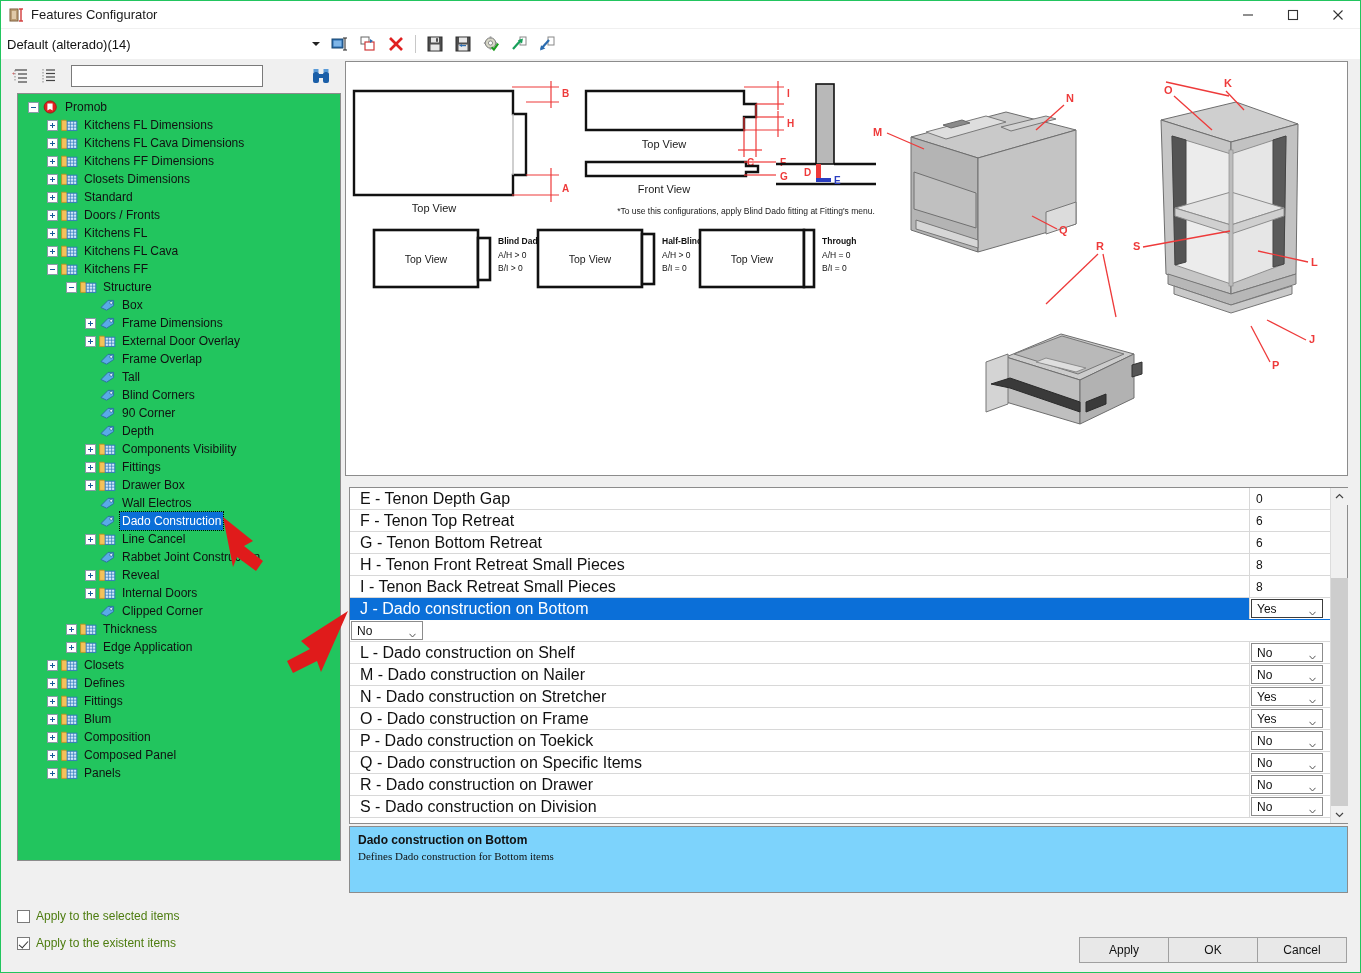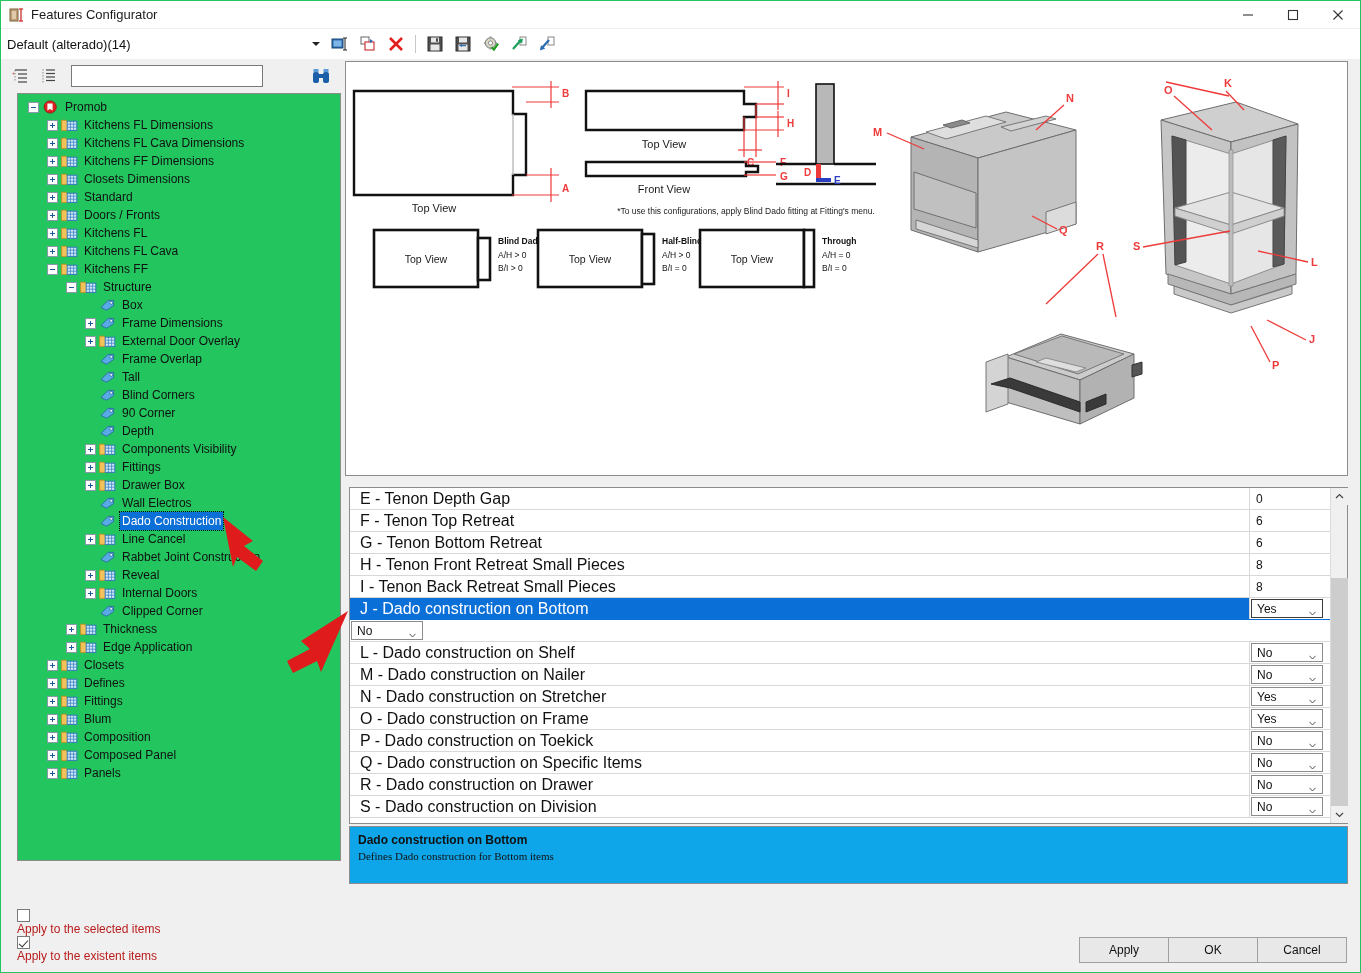--- a/index.html
+++ b/index.html
@@ -146,29 +146,29 @@
   }
   .sb-arrow {
     width: 17px; height: 17px; background: #f0f0f0;
     display: flex; align-items: center; justify-content: center;
   }
   #grid-vsb .thumb {
     position: absolute; left: 0; top: 90px; width: 17px; height: 228px; background: #cdcdcd;
   }
 
   #desc-panel {
-    position: absolute; left: 348px; top: 825px; width: 999px; height: 58px;
-    border: 1px solid #8c8c8c; background: #0ea5e9; padding: 6px 8px;
+    position: absolute; left: 348px; top: 825px; width: 999px; height: 67px;
+    border: 1px solid #8c8c8c; background: #7dd3fc; padding: 6px 8px;
   }
   #desc-title { font-weight: bold; font-size: 12px; color: #111; }
   #desc-body { font-size: 11px; color: #111; margin-top: 3px; font-family: Liberation Serif, serif; }
 
   
   .cb-row {
-    position: absolute; display: flex; align-items: flex-start; font-size: 12px; color: #b91c1c; flex-direction: column;
+    position: absolute; display: flex; align-items: flex-end; font-size: 12px; color: #4d7c0f;
   }
   .cbox {
     width: 13px; height: 13px; border: 1px solid #7a7a7a; background: #fff;
     margin-right: 6px; position: relative; flex: 0 0 auto;
   }
   .cbox.checked::after {
     content: ""; position: absolute; left: 3px; top: 1px; width: 4px; height: 8px;
     border: solid #333; border-width: 0 1.6px 1.6px 0; transform: rotate(42deg);
   }
   .fbtn {

